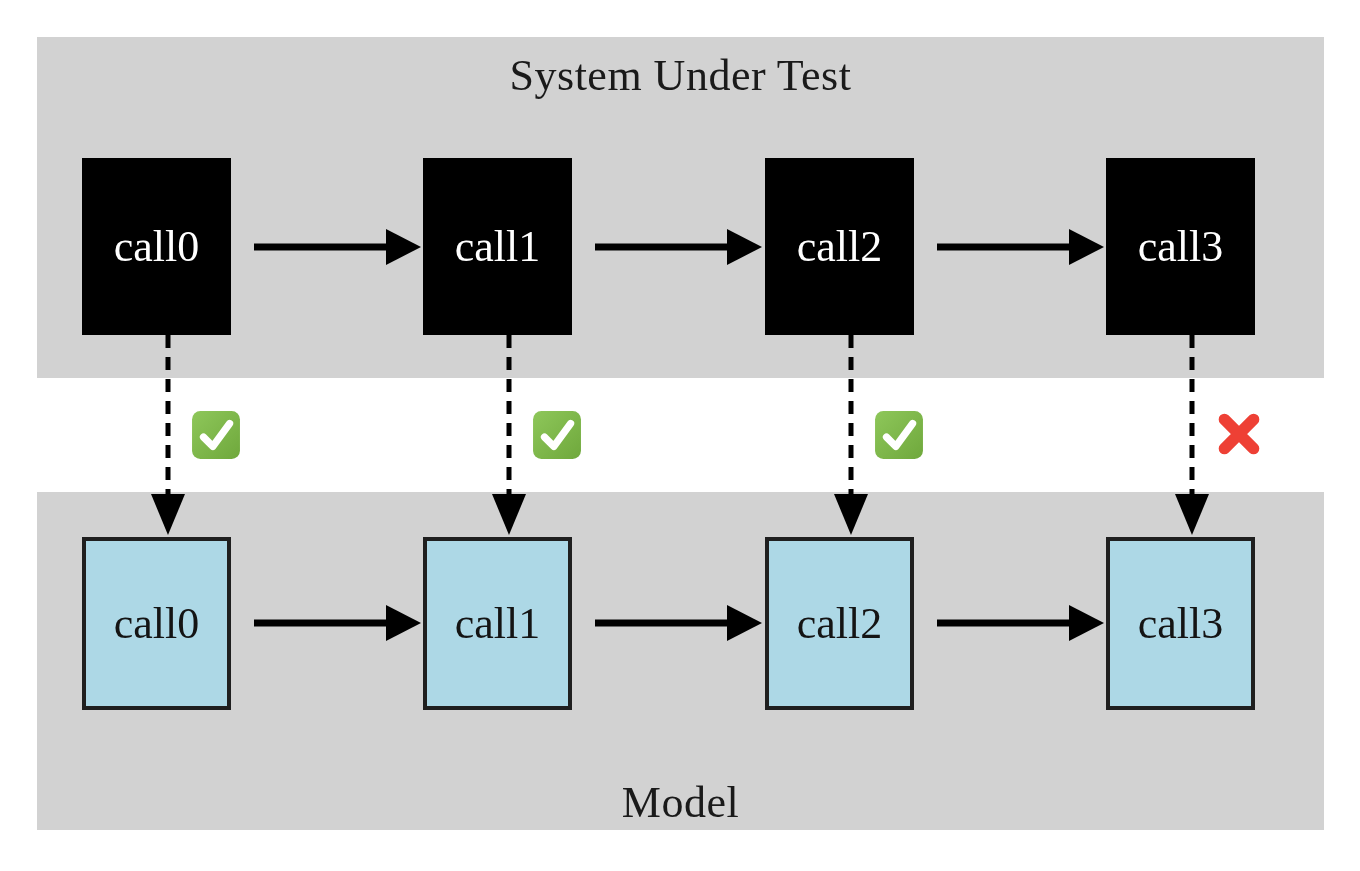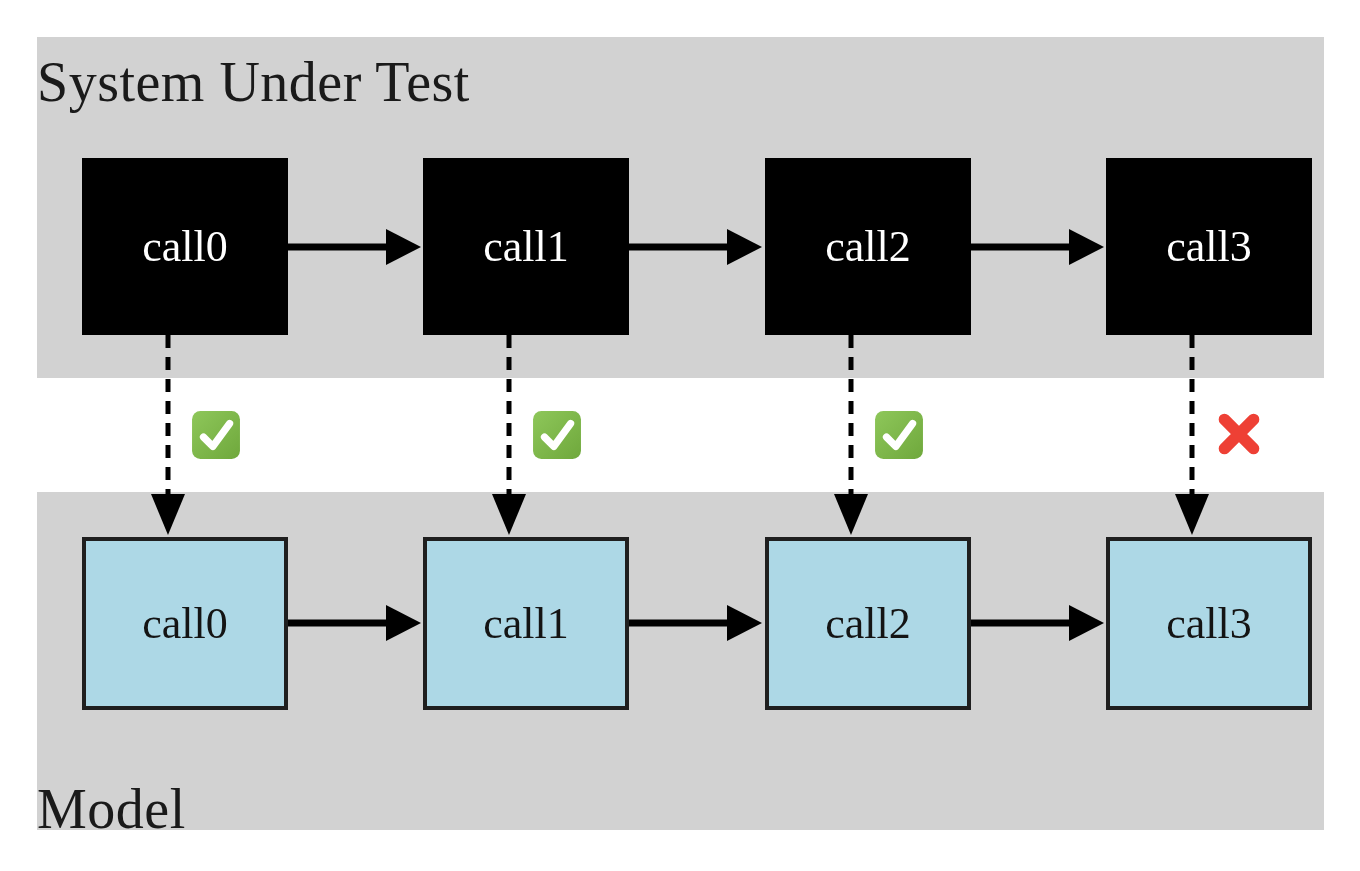--- a/index.html
+++ b/index.html
@@ -20,30 +20,30 @@
     left: 37px;
     width: 1287px;
     background: #d2d2d2;
   }
   .band-top  { top: 37px;  height: 341px; }
   .band-bottom { top: 492px; height: 338px; }
   .band-title {
     position: absolute;
     left: 37px;
     width: 1287px;
-    text-align: left;
-    font-size: 56px;
+    text-align: center;
+    font-size: 44px;
     color: #1a1a1a;
     letter-spacing: 0.5px;
   }
   .title-sut   { top: 50px; }
   .title-model { top: 766px; margin-top: 11px; }
   .node {
     position: absolute;
-    width: 206px;
+    width: 149px;
     display: flex;
     align-items: center;
     justify-content: center;
     font-size: 44px;
     box-sizing: border-box;
   }
   .sut-node {
     top: 158px;
     height: 177px;
     background: #000000;

